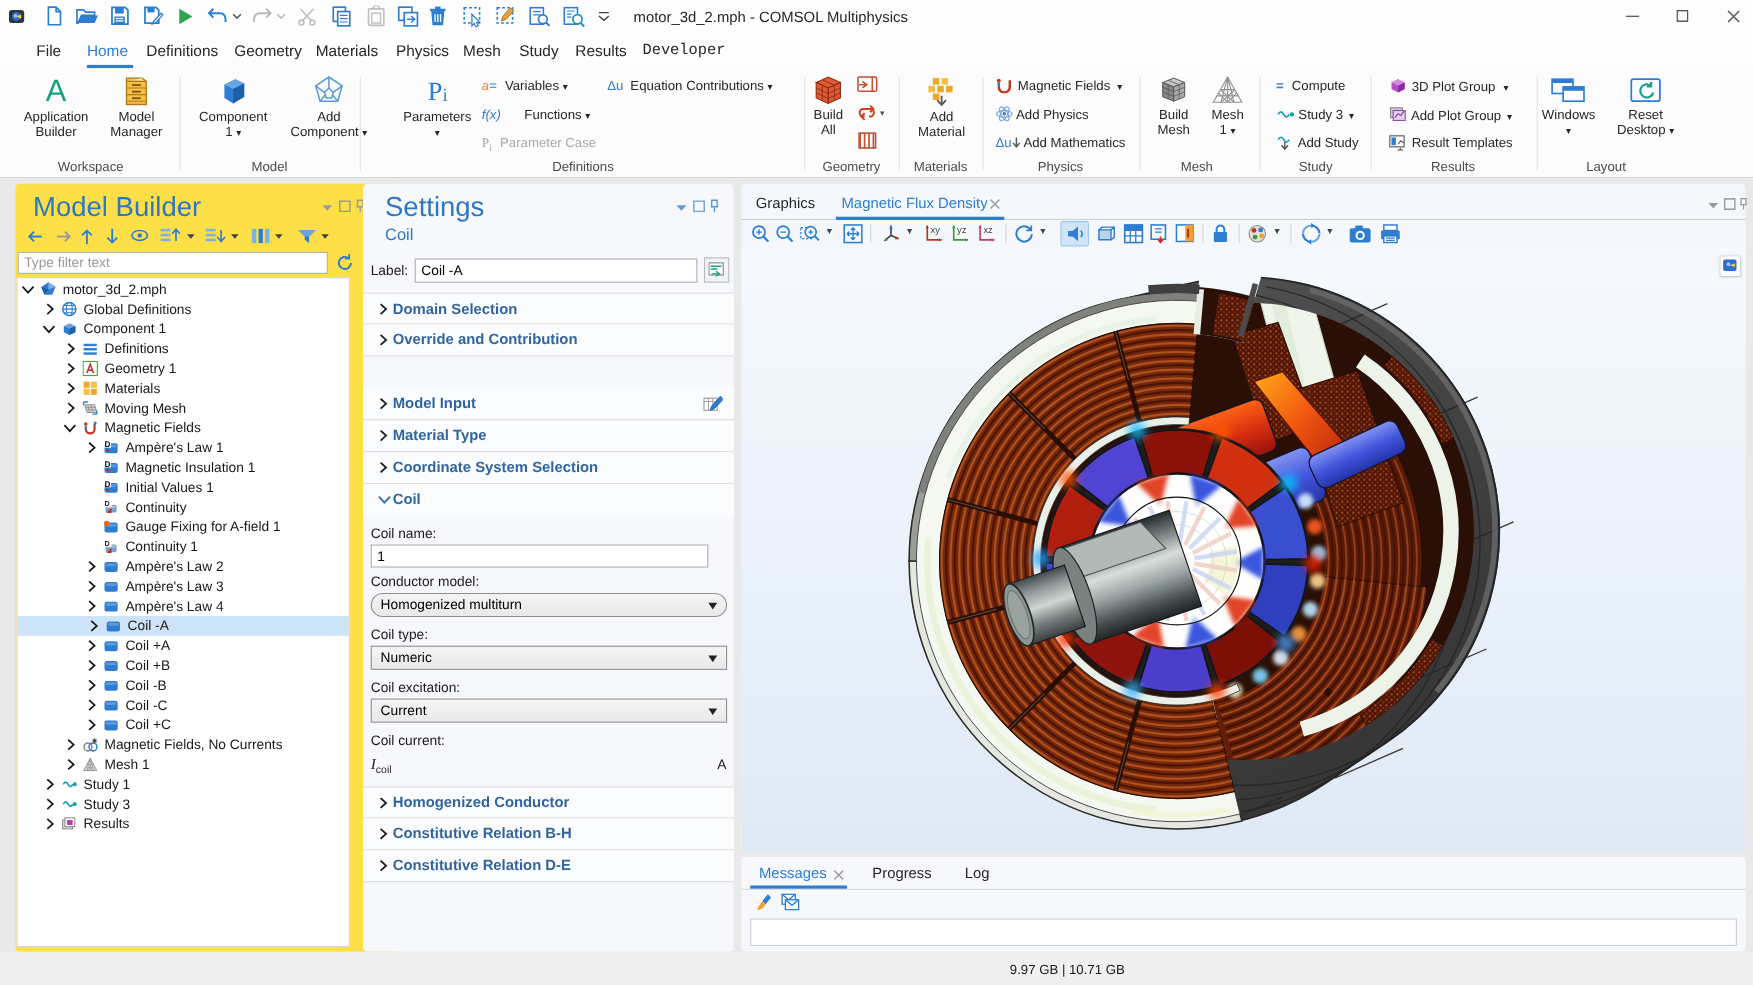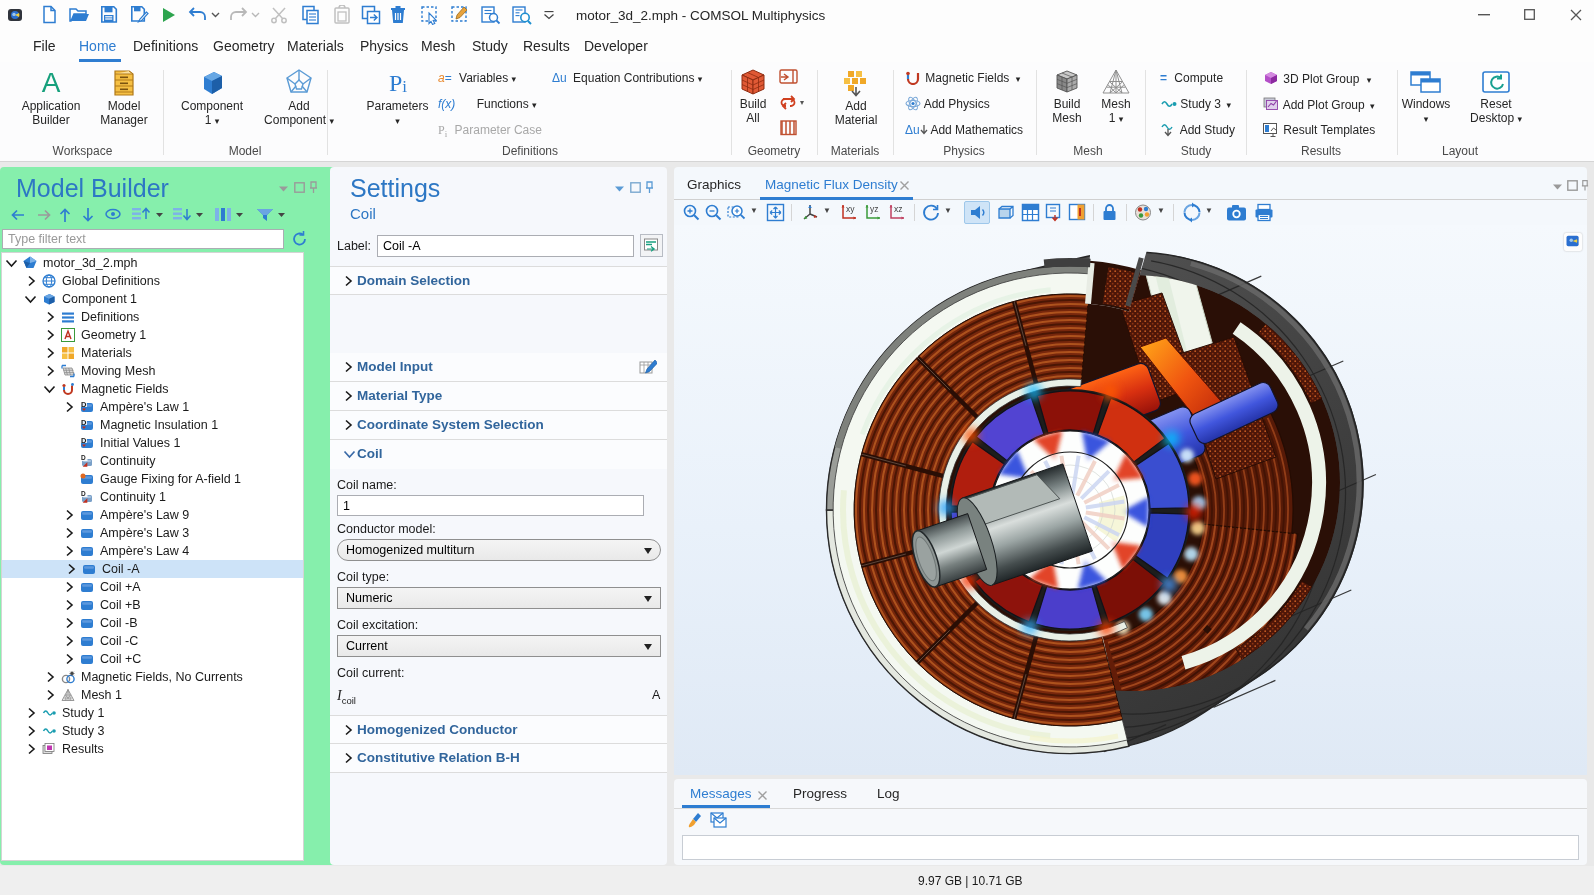--- a/index.html
+++ b/index.html
@@ -7,21 +7,21 @@
 .abs { position:absolute; }
 #titlebar { position:absolute; left:0; top:0; width:1594px; height:31px; background:#fdfdfd; }
 #menubar { position:absolute; left:0; top:31px; width:1594px; height:31px; background:#fdfdfd; }
 .menu-item { position:absolute; top:7px; font-size:14px; color:#262626; }
 #ribbon { position:absolute; left:0; top:62px; width:1594px; height:100px; background:#fcfcfd; border-bottom:1px solid #d5d5d5; }
 .rgroup-label { position:absolute; bottom:3px; font-size:12px; color:#4a4a4a; text-align:center; }
 .rsep { position:absolute; top:8px; bottom:6px; width:1px; background:#e2e2e2; }
 .rbtn { position:absolute; text-align:center; font-size:12px; color:#262626; line-height:14px; }
 .rsmall { position:absolute; font-size:12px; color:#262626; white-space:nowrap; height:17px; line-height:17px; }
 .panel { position:absolute; background:#f8fafd; border-radius:4px; }
-#mb-panel { left:0; top:167px; width:350px; height:698px; background:#86efac; }
+#mb-panel { left:14px; top:167px; width:350px; height:698px; background:#fde047; }
 #set-panel { left:330px; top:167px; width:337px; height:698px; background:#f6f8fc; }
 #gfx-panel { left:674px; top:167px; width:913px; height:608px; background:#f4f8fc; }
 #msg-panel { left:674px; top:779px; width:913px; height:86px; background:#f6f8fb; }
 #statusbar { position:absolute; left:0; top:866px; width:1594px; height:29px; background:#efefef; font-size:12px; color:#1a1a1a; }
 .ptitle { color:#2d77c4; font-size:25px; font-weight:400; }
 .tree { font-size:12.5px; color:#1a1a1a; }
 .trow { position:absolute; height:18px; line-height:18px; white-space:nowrap; }
 .sec { position:absolute; left:0; width:337px; height:29px; background:#fbfcfe; border-top:1px solid #dcdcdc; border-bottom:1px solid #dcdcdc; }
 .sec-t { position:absolute; left:27px; top:6px; font-size:13.5px; font-weight:700; color:#31659c; }
 .sec-c { position:absolute; left:13px; top:8px; }
@@ -162,21 +162,21 @@
 <div id="menubar">
   <span class="menu-item" style="left:33px;">File</span>
   <span class="menu-item" style="left:79px;color:#2e7dd1;">Home</span>
   <span class="menu-item" style="left:133px;">Definitions</span>
   <span class="menu-item" style="left:213px;">Geometry</span>
   <span class="menu-item" style="left:287px;">Materials</span>
   <span class="menu-item" style="left:360px;">Physics</span>
   <span class="menu-item" style="left:421px;">Mesh</span>
   <span class="menu-item" style="left:472px;">Study</span>
   <span class="menu-item" style="left:523px;">Results</span>
-  <span class="menu-item" style="left:584px;">Developer</span>
+  <span class="menu-item" style="left:584px;font-family:Liberation Mono, monospace;">Developer</span>
   <div class="abs" style="left:79px;top:28px;width:42px;height:3px;background:#2e7dd1;"></div>
 </div>
 <div id="ribbon">
 <div class="rsep" style="left:163px;"></div>
     <div class="rsep" style="left:327px;"></div>
     <div class="rsep" style="left:731px;"></div>
     <div class="rsep" style="left:817px;"></div>
     <div class="rsep" style="left:893px;"></div>
     <div class="rsep" style="left:1036px;"></div>
     <div class="rsep" style="left:1145px;"></div>
@@ -595,21 +595,21 @@
         </svg>
         <span class="abs" style="left:100px;">Continuity 1</span>
       </div>
 <div class="trow" style="left:0;top:339px;">
         <svg class="abs" style="left:64px;top:3px;" width="11" height="12">
           <use href="#i-chev-r"></use>
         </svg>
         <svg class="abs" style="left:80px;top:2px;" width="14" height="14">
           <use href="#i-dom"></use>
         </svg>
-        <span class="abs" style="left:100px;">Ampère's Law 9</span>
+        <span class="abs" style="left:100px;">Ampère's Law 2</span>
       </div>
 <div class="trow" style="left:0;top:357px;">
         <svg class="abs" style="left:64px;top:3px;" width="11" height="12">
           <use href="#i-chev-r"></use>
         </svg>
         <svg class="abs" style="left:80px;top:2px;" width="14" height="14">
           <use href="#i-dom"></use>
         </svg>
         <span class="abs" style="left:100px;">Ampère's Law 3</span>
       </div>
@@ -743,20 +743,26 @@
         <path d="M2 4 h10 M2 6.5 h6" stroke="#18a080" stroke-width="1.3"></path>
         <path d="M3 11 h7 m-3 -2.5 l3.2 2.5 l-3.2 2.2" stroke="#18a080" stroke-width="1.2" fill="none"></path>
       </svg>
     </div>
 
 <div class="sec" style="top:99px;">
       <svg class="sec-c" width="11" height="12">
         <use href="#i-chev-r"></use>
       </svg>
       <span class="sec-t">Domain Selection</span>
+    </div>
+<div class="sec" style="top:128px;border-top:none;">
+      <svg class="sec-c" width="11" height="12">
+        <use href="#i-chev-r"></use>
+      </svg>
+      <span class="sec-t">Override and Contribution</span>
     </div>
 <div class="sec" style="top:215px;border-top:none;">
       <svg class="sec-c" width="11" height="12">
         <use href="#i-chev-r"></use>
       </svg>
       <span class="sec-t">Material Type</span>
     </div>
 <div class="sec" style="top:186px;border-top:none;">
       <svg class="sec-c" width="11" height="12">
         <use href="#i-chev-r"></use>
@@ -797,20 +803,26 @@
       <svg class="sec-c" width="11" height="12">
         <use href="#i-chev-r"></use>
       </svg>
       <span class="sec-t">Homogenized Conductor</span>
     </div>
 <div class="sec" style="top:577px;border-top:none;">
       <svg class="sec-c" width="11" height="12">
         <use href="#i-chev-r"></use>
       </svg>
       <span class="sec-t">Constitutive Relation B-H</span>
+    </div>
+<div class="sec" style="top:606px;border-top:none;">
+      <svg class="sec-c" width="11" height="12">
+        <use href="#i-chev-r"></use>
+      </svg>
+      <span class="sec-t">Constitutive Relation D-E</span>
     </div>
 </div>
 <div id="gfx-panel" class="panel">
 <div class="abs" style="left:0;top:0;width:913px;height:33px;border-bottom:1px solid #d0d0d0;"></div>
 <span class="abs gtab" style="left:13px;top:10px;color:#262626;">Graphics</span>
 <span class="abs gtab" style="left:91px;top:10px;color:#2e7dd1;">Magnetic Flux Density</span>
 <svg class="abs" style="left:225px;top:13px;" width="11" height="11" viewBox="0 0 11 11">
       <path d="M1.5 1.5 L9.5 9.5 M9.5 1.5 L1.5 9.5" stroke="#a0a0a0" stroke-width="1.4"></path>
     </svg>
 <div class="abs" style="left:86px;top:30px;width:153px;height:3px;background:#2e7dd1;"></div>

